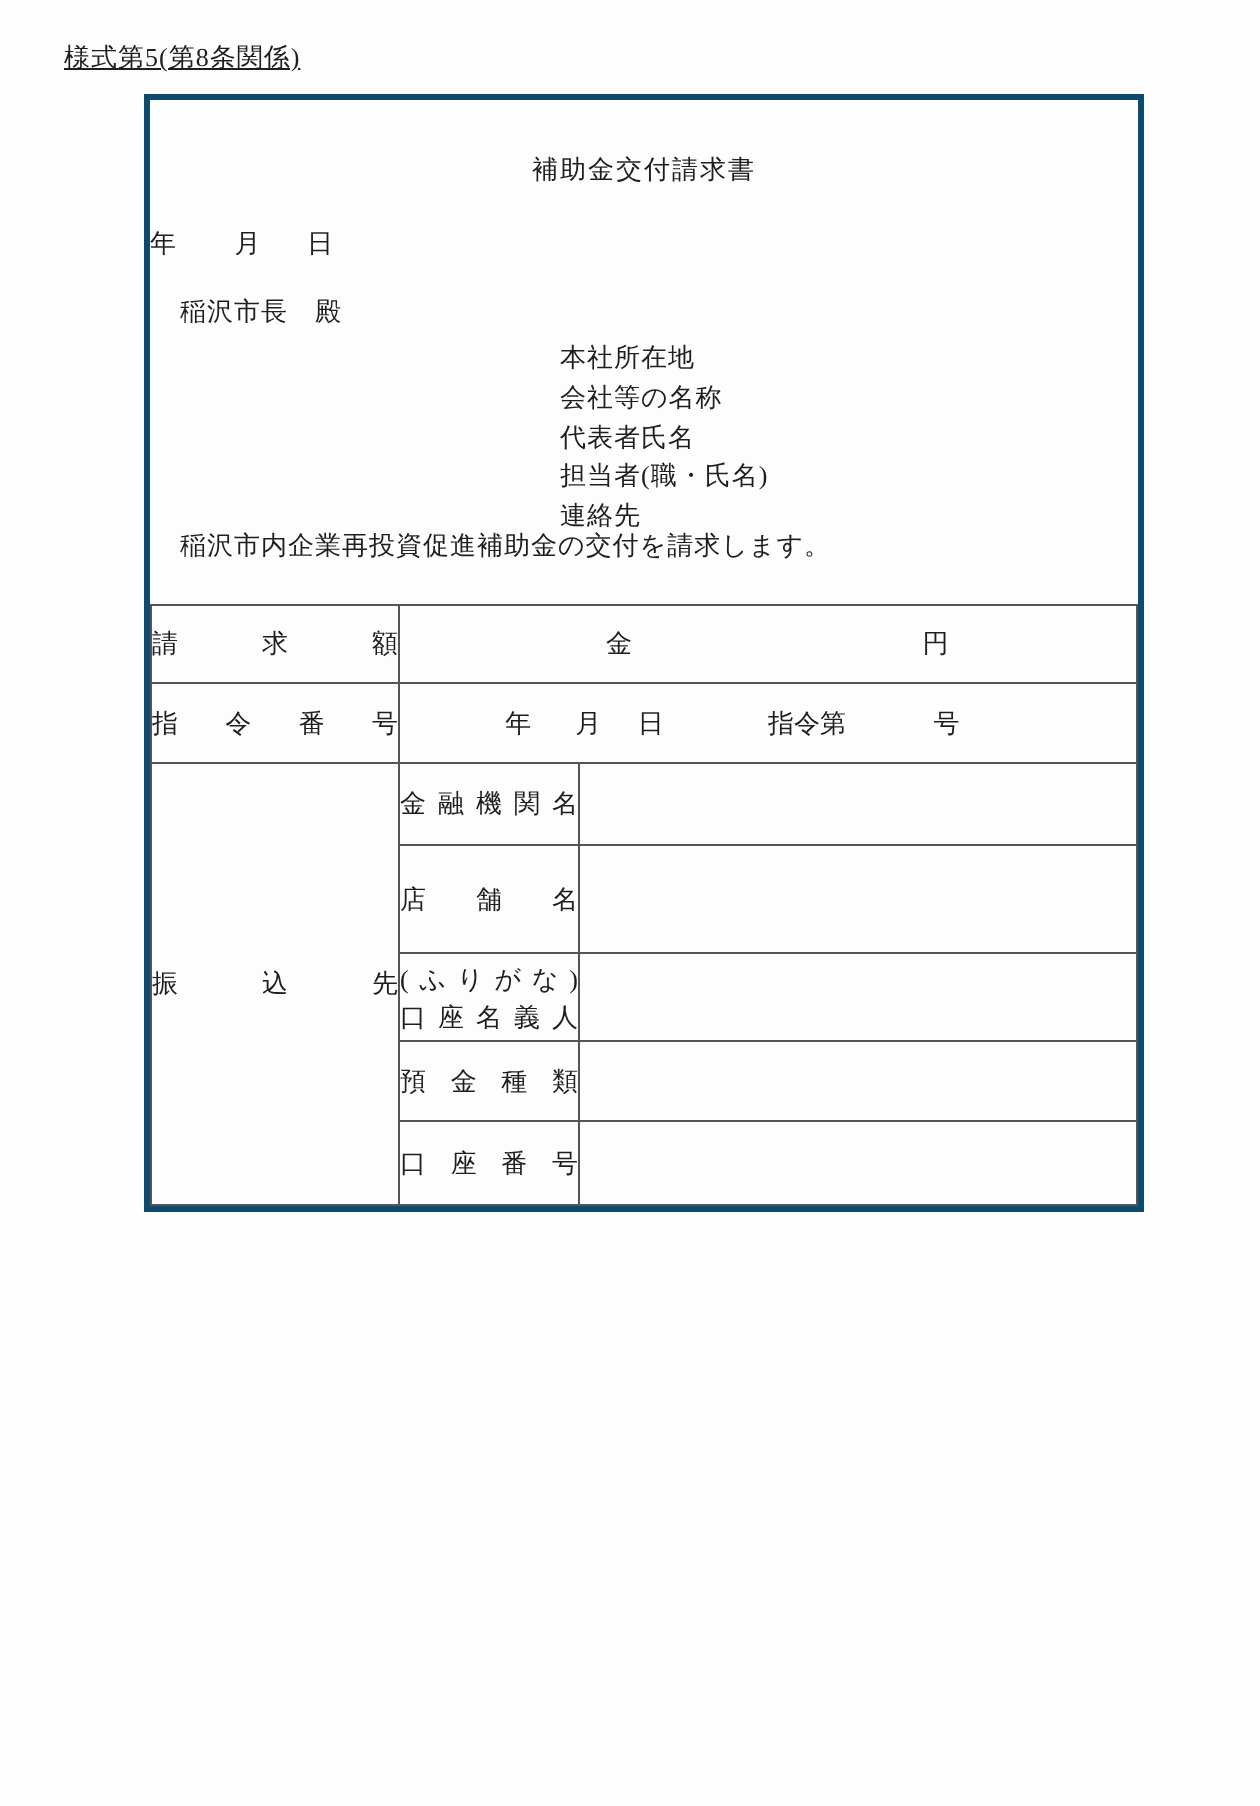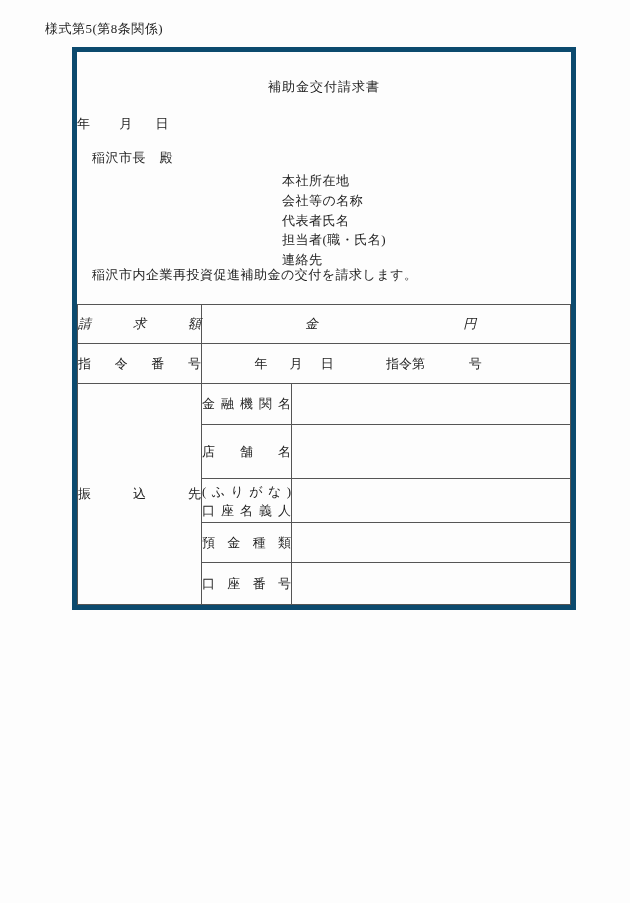--- a/index.html
+++ b/index.html
@@ -6,28 +6,28 @@
   body {
     width: 630px; height: 903px;
     background: #ffffff;
     font-family: "Liberation Serif", "DejaVu Serif", serif;
     font-size: 13px;
     color: #1e1e1e;
   }
   .page { position: relative; width: 630px; height: 903px; background: #fdfdfd; overflow: hidden; }
 
   .form-no {
-    position: absolute; left: 45px; top: 21px;
-    letter-spacing: 0.5px; line-height: 15px; white-space: pre;
+    position: absolute; left: 32px; top: 21px;
+    letter-spacing: 0.5px; line-height: 15px; white-space: pre; text-decoration: underline;
   }
 
   .form-box {
     position: absolute; left: 72px; top: 47px;
     width: 494px;
-    border: 5px solid #0c4a6e;
+    border: 3px solid #0c4a6e;
     background: transparent;
   }
 
   .box-header { position: relative; height: 252px; }
 
   .title {
     position: absolute; top: 27px; left: 0; right: 0;
     text-align: center; letter-spacing: 1px; line-height: 15px;
   }
 
@@ -57,21 +57,21 @@
   table.claim-table {
     border-collapse: collapse; table-layout: fixed;
     width: 494px; font-size: 13px; color: #1e1e1e;
   }
   table.claim-table td {
     border: 1px solid #555; padding: 0; vertical-align: middle;
   }
   col.c1 { width: 124px; }
   col.c2 { width: 90px; }
 
-  tr.r1 { height: 39px; font-style: italic; } tr.r2 { height: 40px; padding-left: 20px; }
+  tr.r1 { height: 39px; } tr.r2 { height: 40px; padding-left: 20px; }
   tr.r3 { height: 41px; } tr.r4 { height: 54px; margin-left: 20px; }
   tr.r5 { height: 44px; } tr.r6 { height: 40px; }
   tr.r7 { height: 42px; }
 
   td.lbl {
     padding: 0 11px;
     text-align: justify; text-align-last: justify;
   }
   td.sublbl {
     padding: 0 7px;

